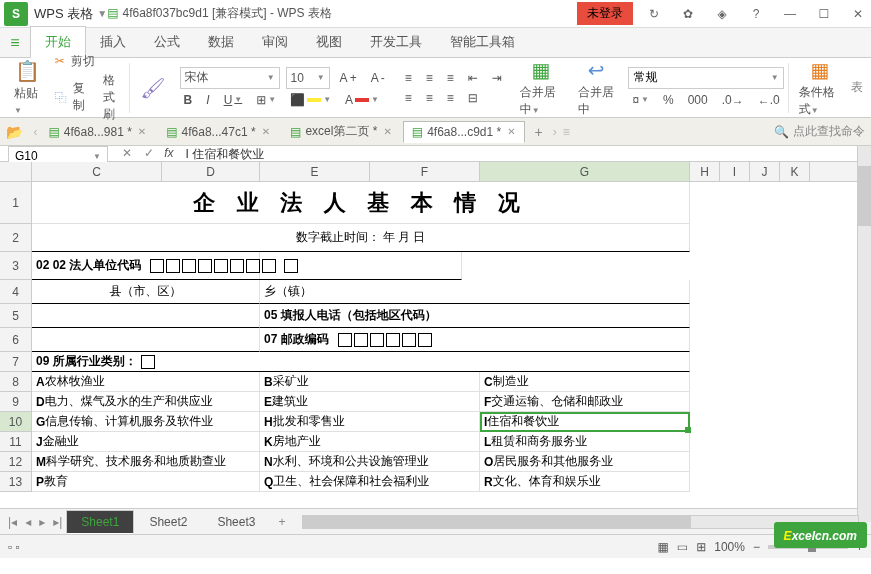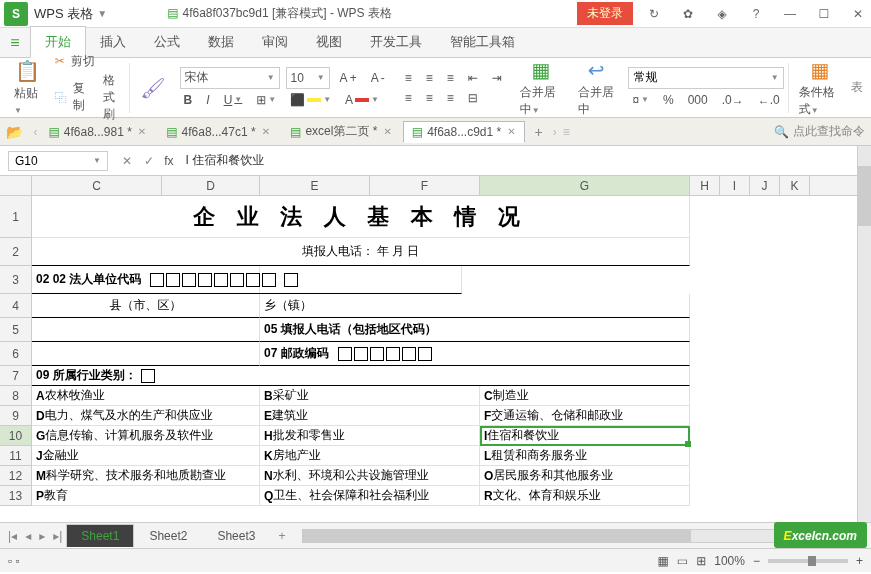--- a/index.html
+++ b/index.html
@@ -1,24 +1,24 @@
 <!DOCTYPE html>
 <html><head>
 <meta charset="utf-8">
 <style>
 *{box-sizing:border-box;margin:0;padding:0;font-family:"Microsoft YaHei","SimSun",sans-serif;font-size:12px}
 body{background:#fff;width:871px;height:574px;overflow:hidden;position:relative}
 .titlebar{height:28px;background:#fff;display:flex;align-items:center;border-bottom:1px solid #ddd}
 .app-logo{width:24px;height:24px;background:#3ea53e;color:#fff;display:flex;align-items:center;justify-content:center;font-weight:bold;margin-left:4px;border-radius:2px}
 .app-name{margin-left:6px;font-size:13px;color:#333}
 .title-dd{margin-left:4px;color:#888;font-size:10px}
-.doc-title{margin-left:60px;color:#555;font-size:12px}
+.doc-title{color:#555;font-size:12px}
 .doc-icon{color:#3ea53e;margin-right:4px}
 .title-right{margin-left:auto;display:flex;align-items:center;gap:8px}
-.login-badge{background:#e74c3c;color:#fef9c3;padding:3px 10px;font-size:12px}
+.login-badge{background:#e74c3c;color:#000000;padding:3px 10px;font-size:12px}
 .win-btn{width:26px;height:26px;display:flex;align-items:center;justify-content:center;color:#666;cursor:pointer}
 .menubar{height:30px;background:#f5f5f5;display:flex;align-items:flex-end;border-bottom:1px solid #ccc}
 .hamburger{width:30px;height:28px;display:flex;align-items:center;justify-content:center;color:#3ea53e;font-size:16px}
 .tab-item{padding:6px 14px;color:#555;cursor:pointer;font-size:13px}
 .tab-item.active{background:#fff;color:#3ea53e;border:1px solid #ccc;border-bottom:1px solid #fff;margin-bottom:-1px}
 .toolbar{height:60px;background:#fff;display:flex;align-items:center;padding:0 8px;border-bottom:1px solid #ccc;gap:4px}
 .tb-group{display:flex;flex-direction:column;gap:2px;padding:0 4px;border-right:1px solid #e5e5e5;height:50px;justify-content:center}
 .tb-big{display:flex;flex-direction:column;align-items:center;padding:0 6px;color:#555;gap:2px}
 .tb-big-icon{font-size:20px;color:#5b8fd6}
 .tb-row{display:flex;align-items:center;gap:6px;color:#555}
@@ -29,24 +29,24 @@
 .italic-i{font-style:italic}
 .under-u{text-decoration:underline}
 .color-sw{width:14px;height:4px;display:inline-block}
 .doc-tabs{height:28px;background:#f0efe9;display:flex;align-items:center;padding:0 6px;border-bottom:1px solid #ccc;gap:2px}
 .folder-icon{color:#d4a84b;font-size:14px;margin-right:8px}
 .dtab{display:flex;align-items:center;padding:3px 8px;gap:4px;color:#555;border:1px solid transparent;cursor:pointer}
 .dtab.active{background:#fff;border:1px solid #bbb;border-bottom:1px solid #fff}
 .dtab-close{color:#999;font-size:10px;margin-left:2px}
 .dtab-add{padding:0 8px;color:#888;font-size:14px}
 .search-cmd{margin-left:auto;display:flex;align-items:center;gap:4px;color:#888}
-.formula-bar{height:30px;display:flex;align-items:center;border-bottom:1px solid #ccc}
+.formula-bar{height:16px;display:flex;align-items:flex-start;border-bottom:1px solid #ccc}
 .name-box{width:100px;border:1px solid #ccc;height:20px;margin:0 8px;padding:0 6px;display:flex;align-items:center;justify-content:space-between;background:#fff}
 .fb-btn{padding:0 6px;color:#888;cursor:pointer}
-.fx-lbl{color:#555;padding:0 4px}
+.fx-lbl{font-style:italic;color:#555;padding:0 4px}
 .formula-input{flex:1;padding:0 8px;color:#333}
 .grid-area{position:relative;height:346px;overflow:hidden}
 .col-headers{display:flex;height:20px;background:#f3f3f3;border-bottom:1px solid #ccc}
 .corner{width:32px;border-right:1px solid #ccc}
 .col-h{border-right:1px solid #ccc;display:flex;align-items:center;justify-content:center;color:#555}
 .col-h.sel{background:#d8e8d0}
 .row-headers{position:absolute;left:0;top:20px;width:32px;background:#f3f3f3}
 .row-h{border-bottom:1px solid #ccc;border-right:1px solid #ccc;display:flex;align-items:center;justify-content:center;color:#555}
 .row-h.sel{background:#d8e8d0}
 .cells{position:absolute;left:32px;top:20px}
@@ -251,21 +251,21 @@
     <div class="row-h" style="height:20px">7</div>
     <div class="row-h" style="height:20px">8</div>
     <div class="row-h" style="height:20px">9</div>
     <div class="row-h sel" style="height:20px">10</div>
     <div class="row-h" style="height:20px">11</div>
     <div class="row-h" style="height:20px">12</div>
     <div class="row-h" style="height:20px">13</div>
   </div>
   <div class="cells">
     <div class="cell title-cell" style="left:0;top:0;width:658px;height:42px">企 业 法 人 基 本 情 况</div>
-    <div class="cell bord-b" style="left:0;top:42px;width:658px;height:28px;justify-content:center">填报人电话：  年  月  日</div>
+    <div class="cell bord-b" style="left:0;top:42px;width:658px;height:28px;justify-content:center">数字截止时间：  年  月  日</div>
     <div class="cell bord-b" style="left:0;top:70px;width:228px;height:28px"></div>
     <div class="cell bord-b" style="left:228;top:70px;width:430px;height:28px"><span class="bold-t" style="margin-right:8px">02 <span style="display:inline">02 法人单位代码</span></span><span class="box-sq"></span><span class="box-sq"></span><span class="box-sq"></span><span class="box-sq"></span><span class="box-sq"></span><span class="box-sq"></span><span class="box-sq"></span><span class="box-sq"></span>&nbsp;&nbsp;<span class="box-sq"></span></div>
     <div class="cell bord-b" style="left:0;top:98px;width:228px;height:24px;justify-content:center">县（市、区）</div>
     <div class="cell bord-b" style="left:228px;top:98px;width:430px;height:24px">乡（镇）</div>
     <div class="cell bord-b" style="left:0;top:122px;width:228px;height:24px"></div>
     <div class="cell bord-b" style="left:228px;top:122px;width:430px;height:24px">
         <span class="bold-t">05 填报人电话（包括地区代码）</span>
       </div>
     <div class="cell bord-b" style="left:0;top:146px;width:228px;height:24px"></div>
     <div class="cell bord-b" style="left:228px;top:146px;width:430px;height:24px">

